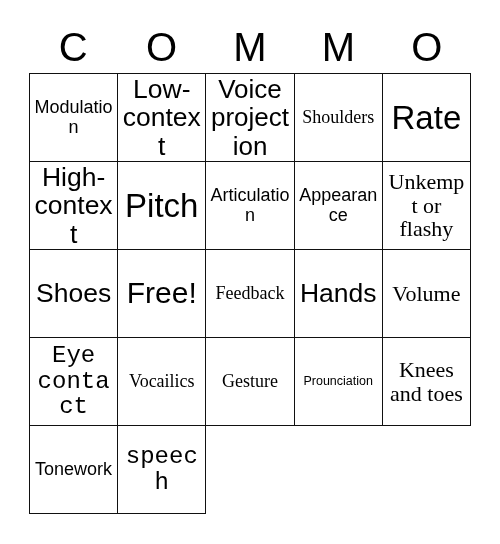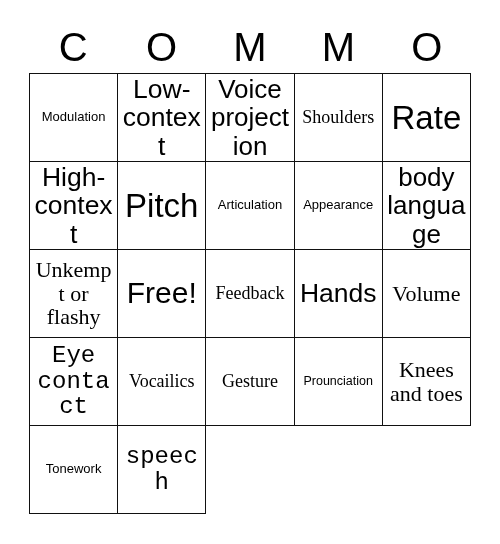--- a/index.html
+++ b/index.html
@@ -69,21 +69,21 @@
   }
   .cell-text {
     display: block;
     width: 100%;
     line-height: 1.08;
     word-wrap: break-word;
     hyphens: none;
   }
   
   .fs-xs  { font-size: 12.5px; }
-  .fs-s   { font-size: 13px; }
+  .fs-s   { font-size: 18px; }
   .fs-m   { font-size: 18px; font-family: Liberation Serif, serif; }
   .fs-ml  { font-size: 26px; }
   .fs-l   { font-size: 22px; font-family: Liberation Serif, serif; }
   .fs-xl  { font-size: 24px; font-family: Liberation Mono, monospace; }
   .fs-2xl { font-size: 26.5px; }
   .fs-3xl { font-size: 30px; }
   .fs-4xl { font-size: 33px; }
 </style>
 </head>
 <body>
@@ -120,24 +120,24 @@
       <div class="cell">
         <span class="cell-text fs-4xl">Pitch</span>
       </div>
       <div class="cell">
         <span class="cell-text fs-s">Articulation</span>
       </div>
       <div class="cell">
         <span class="cell-text fs-s">Appearance</span>
       </div>
       <div class="cell">
-        <span class="cell-text fs-ml">body language</span>
+        <span class="cell-text fs-l">Unkempt or flashy</span>
       </div>
       <div class="cell">
-        <span class="cell-text fs-l">Unkempt or flashy</span>
+        <span class="cell-text fs-2xl">Shoes</span>
       </div>
       <div class="cell">
         <span class="cell-text fs-3xl">Free!</span>
       </div>
       <div class="cell">
         <span class="cell-text fs-m">Feedback</span>
       </div>
       <div class="cell">
         <span class="cell-text fs-2xl">Hands</span>
       </div>

